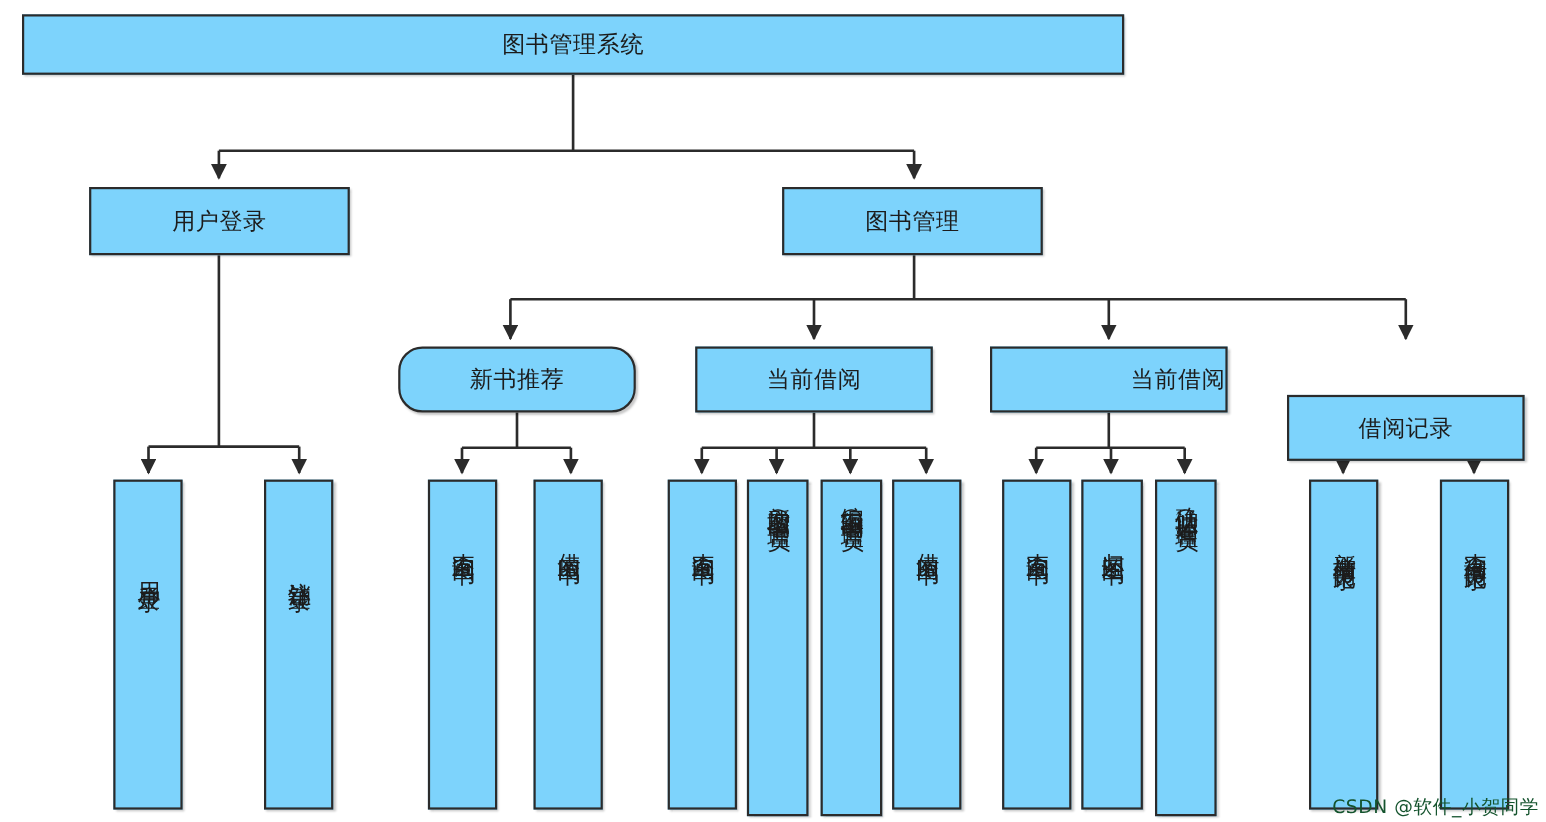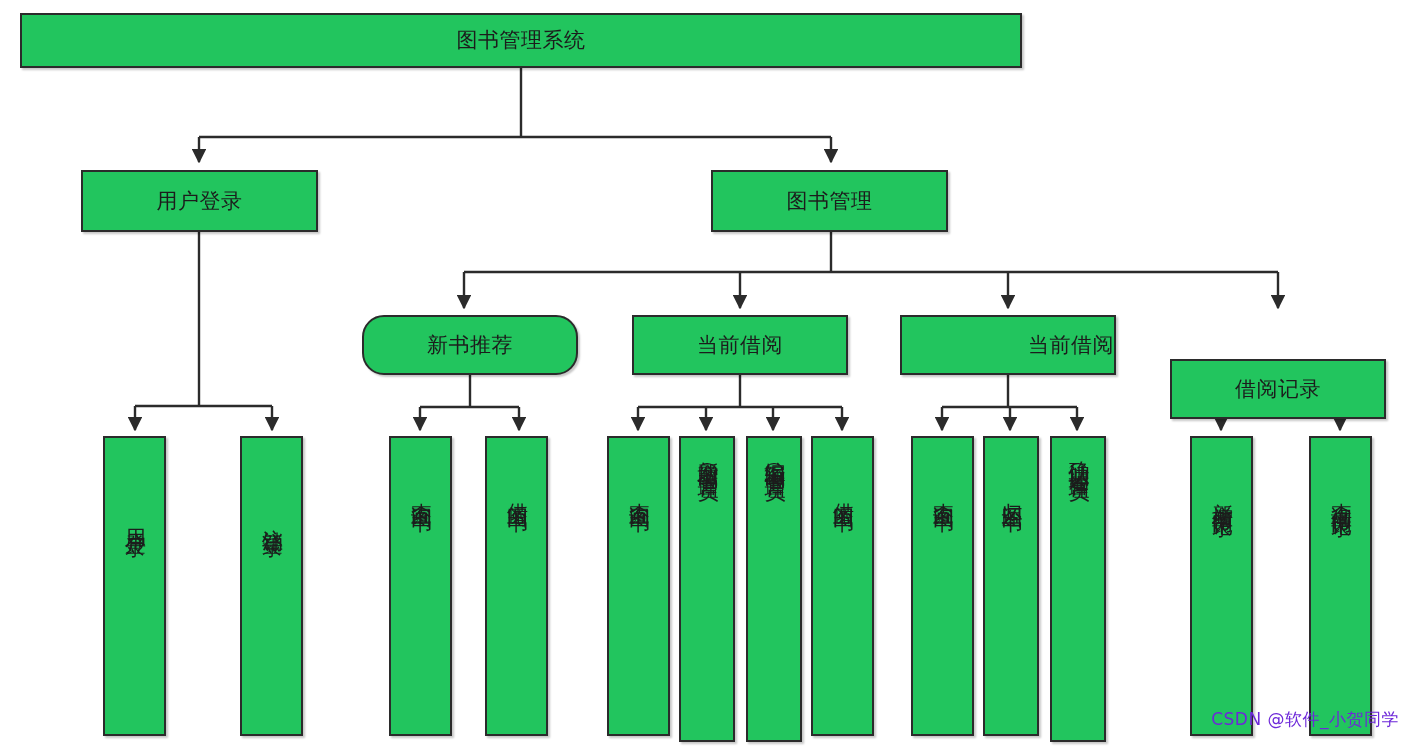--- a/index.html
+++ b/index.html
@@ -21,21 +21,21 @@
   #edges {
     position: absolute;
     left: 0;
     top: 0;
     width: 1405px;
     height: 747px;
   }
   .node {
     position: absolute;
     box-sizing: border-box;
-    background: #22c55e;
+    background: #7dd3fc;
     border: 2.2px solid #2b2b2b;
     box-shadow: 2px 2px 2px rgba(0,0,0,0.22);
     display: flex;
     align-items: center;
     justify-content: center;
     z-index: 3;
   }
   .node .label {
     color: #1c1c1c;
     font-size: 21px;
@@ -63,23 +63,23 @@
   }
   .node.vertical.mid2 .label {
     margin-top: 44px;
   }
   .node.vertical.topalign .label {
     margin-top: 2px;
   }
   #watermark {
     position: absolute;
     right: 6px;
-    bottom: 16px;
+    bottom: 2px;
     font-size: 17px;
-    color: #6d28d9;
+    color: #14532d;
     letter-spacing: 0.5px;
     z-index: 6;
     white-space: nowrap;
     pointer-events: none;
   }
 </style>
 </head>
 <body>
 
 <div id="canvas">

